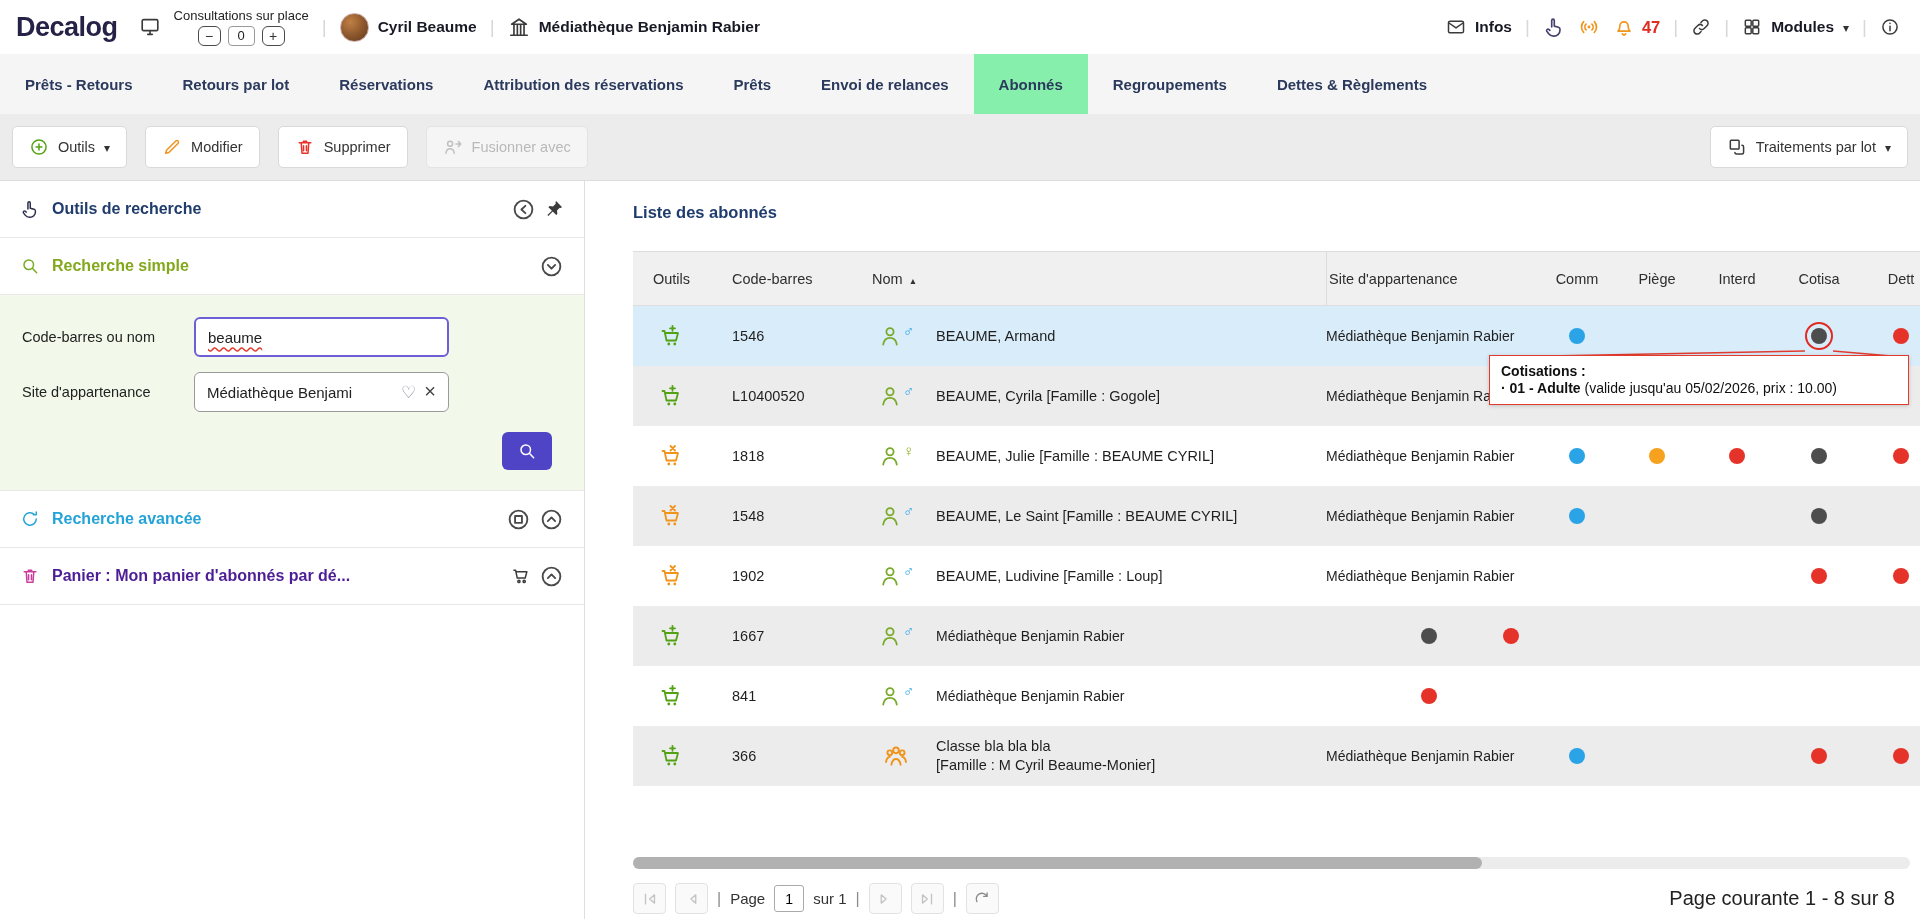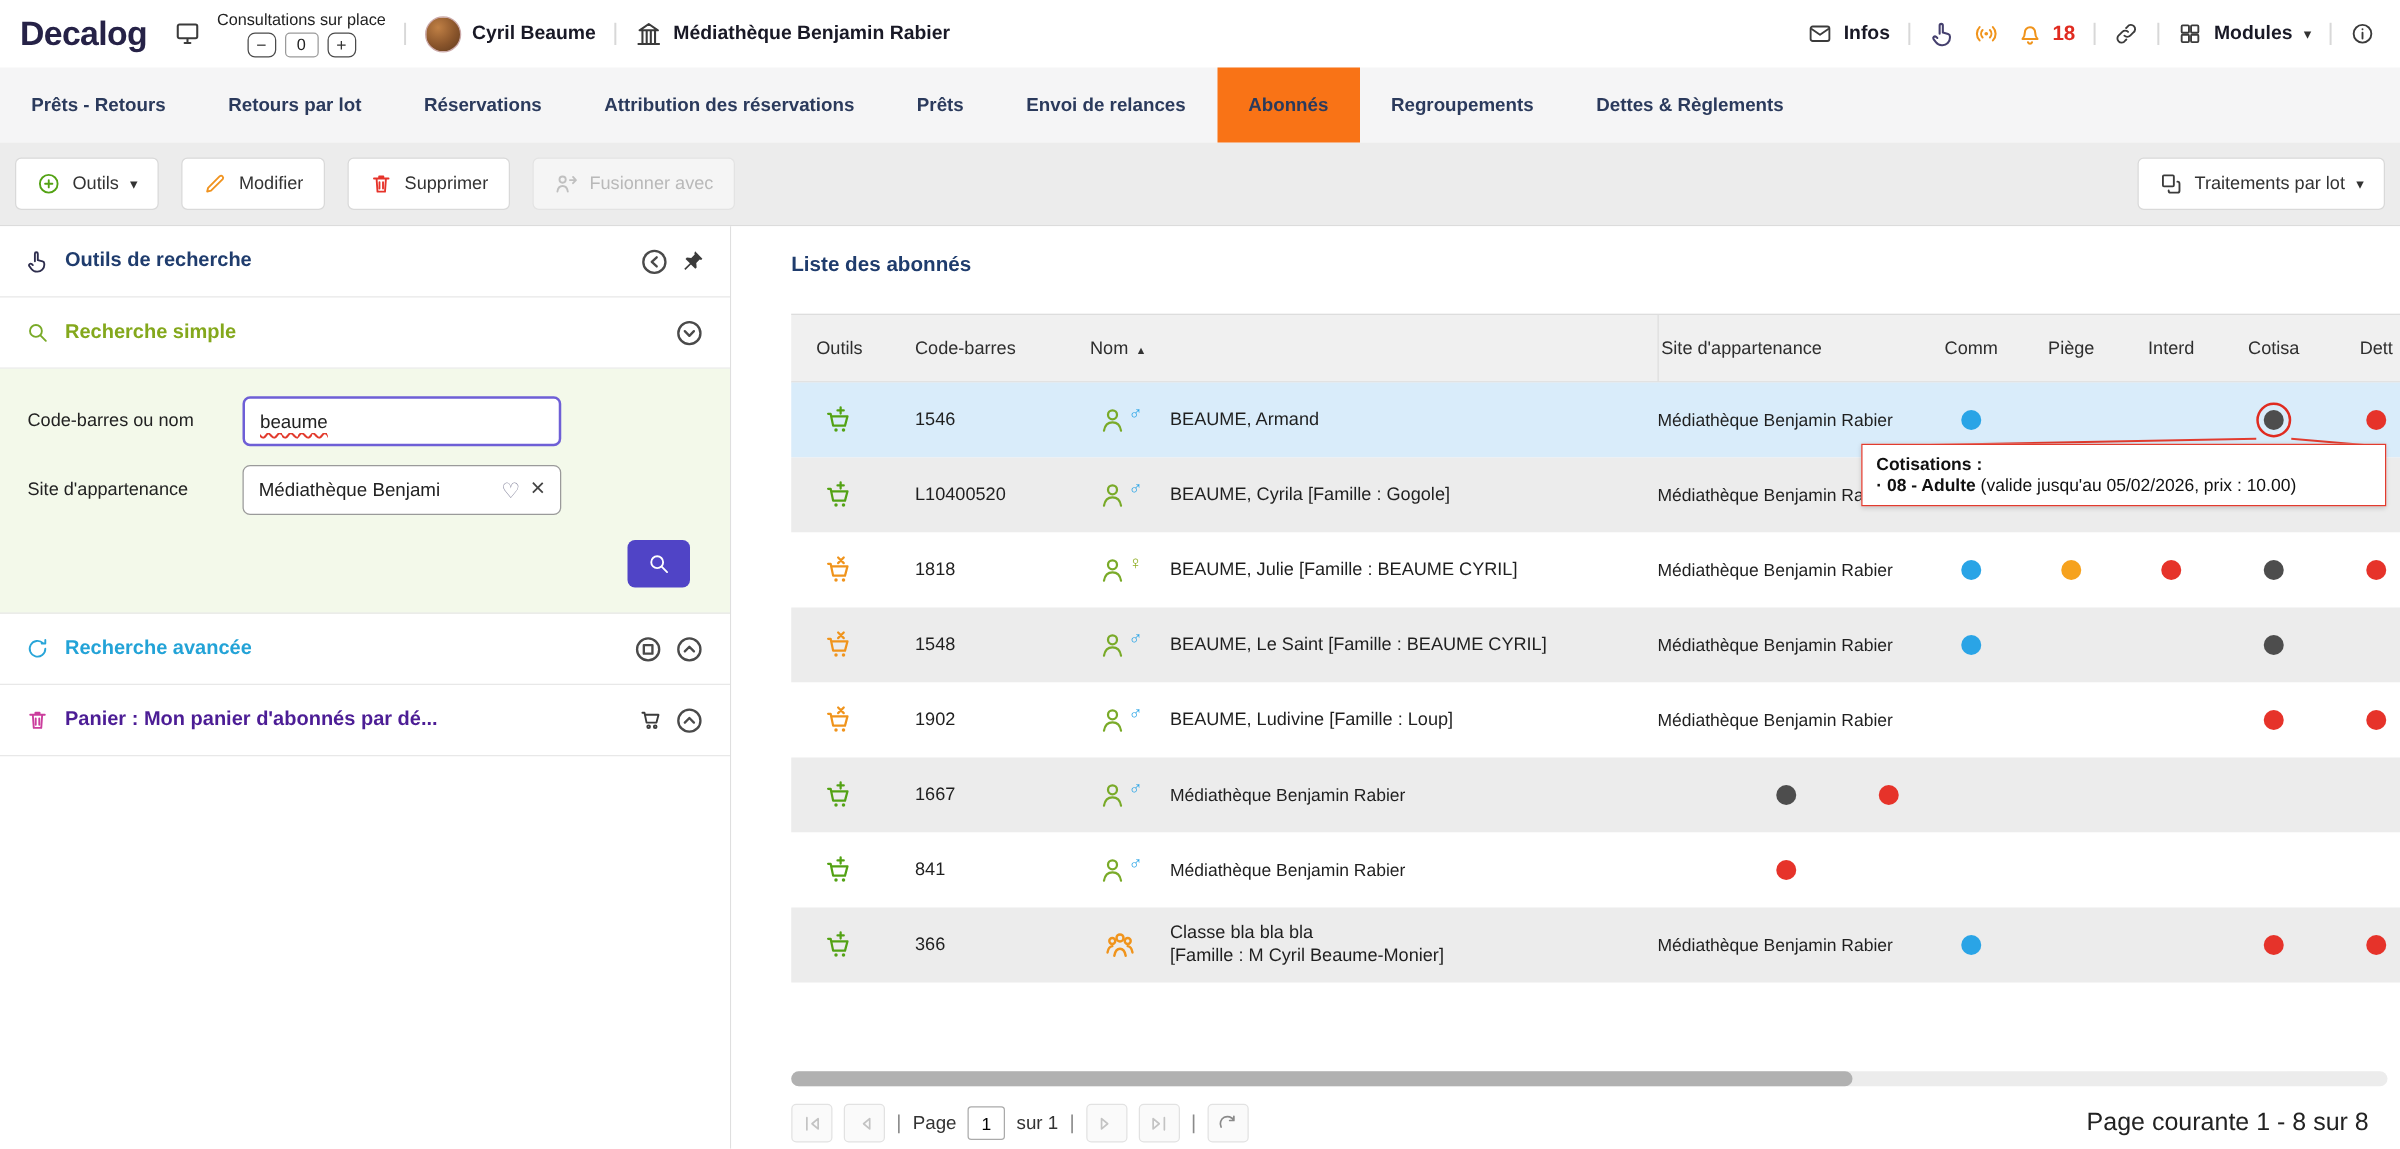--- a/index.html
+++ b/index.html
@@ -27,21 +27,21 @@
   .hgroup { display:flex; align-items:center; gap:9px; }
   .avatar { width:29px; height:29px; border-radius:50%; background:radial-gradient(circle at 35% 30%, #c08045, #8a552b 55%, #5f3a1e); border:1px solid #caa; }
   .hname { font-weight:700; font-size:15.5px; color:#191926; }
   .notif-count { font-weight:800; color:#e02b20; font-size:16.5px; margin-left:-2px; }
   .caret::after { content:"▾"; font-size:12px; color:#333; }
   .flex1 { flex:1; }
 
   
   .tabbar { height:60px; background:#f5f5f6; display:flex; align-items:stretch; }
   .tab { display:flex; align-items:center; padding:0 25px; font-size:15px; font-weight:700; color:#2b3a5c; cursor:pointer; white-space:nowrap; }
-  .tab.active { background:#f97316; }
+  .tab.active { background:#86efac; }
 
   
   .toolbar { height:67px; background:#ececec; display:flex; align-items:center; gap:18px; padding:0 12px; border-bottom:1px solid #dcdcdc; }
   .btn { height:42px; display:inline-flex; align-items:center; gap:9px; background:#fff; border:1px solid #d9d9d9; border-radius:5px; padding:0 16px; font-size:14.5px; color:#333; cursor:pointer; font-family:inherit; }
   .btn.disabled { color:#b9b9b9; background:#f5f5f5; border-color:#e3e3e3; }
 
   
   .content { display:flex; height:738px; }
   .sidebar { width:585px; flex:0 0 585px; border-right:1px solid #dfdfdf; background:#fff; }
   .side-row { height:57px; display:flex; align-items:center; gap:12px; padding:0 20px; border-bottom:1px solid #e8e8e8; }
@@ -162,21 +162,21 @@
         <circle cx="12" cy="12" r="1.6" fill="currentColor" stroke="none"></circle>
         <path d="M8.8 15.2a4.6 4.6 0 010-6.4M15.2 8.8a4.6 4.6 0 010 6.4M6.2 17.8a8.3 8.3 0 010-11.6M17.8 6.2a8.3 8.3 0 010 11.6"></path>
       </svg>
     </span>
   <div class="hgroup">
     <span class="icon sz22 ic-orange">
         <svg viewBox="0 0 24 24" fill="none" stroke="currentColor" stroke-width="1.8" stroke-linecap="round" stroke-linejoin="round">
           <path d="M18.5 16.5h-13c1.3-1.5 2-3 2-5.6a4.5 4.5 0 119 0c0 2.6.7 4.1 2 5.6zM10.3 19.5a1.8 1.8 0 003.4 0"></path>
         </svg>
       </span>
-    <span class="notif-count">18</span>
+    <span class="notif-count">47</span>
   </div>
   <span class="sep"></span>
   <span class="icon sz20 ic-dark">
       <svg viewBox="0 0 24 24" fill="none" stroke="currentColor" stroke-width="1.8" stroke-linecap="round" stroke-linejoin="round">
         <path d="M10.2 13.8a4 4 0 005.6 0l3.1-3.1a4 4 0 10-5.6-5.6l-1.4 1.4M13.8 10.2a4 4 0 00-5.6 0l-3.1 3.1a4 4 0 105.6 5.6l1.4-1.4"></path>
       </svg>
     </span>
   <span class="sep"></span>
   <div class="hgroup">
     <span class="icon sz20 ic-dark">
@@ -726,14 +726,14 @@
   </main>
 </div>
 
 <svg class="connector" width="1920" height="919" viewBox="0 0 1920 919">
   <line x1="1805" y1="351" x2="1492" y2="357" stroke="#e23b2e" stroke-width="1.5"></line>
   <line x1="1833" y1="351" x2="1903" y2="357" stroke="#e23b2e" stroke-width="1.5"></line>
 </svg>
 
 <div class="tooltip">
   <div class="tt-title">Cotisations :</div>
-  <div class="tt-line"><b>· 08 - Adulte</b><span> (valide jusqu'au 05/02/2026, prix : 10.00)</span></div>
+  <div class="tt-line"><b>· 01 - Adulte</b><span> (valide jusqu'au 05/02/2026, prix : 10.00)</span></div>
 </div>
 
 </body></html>

